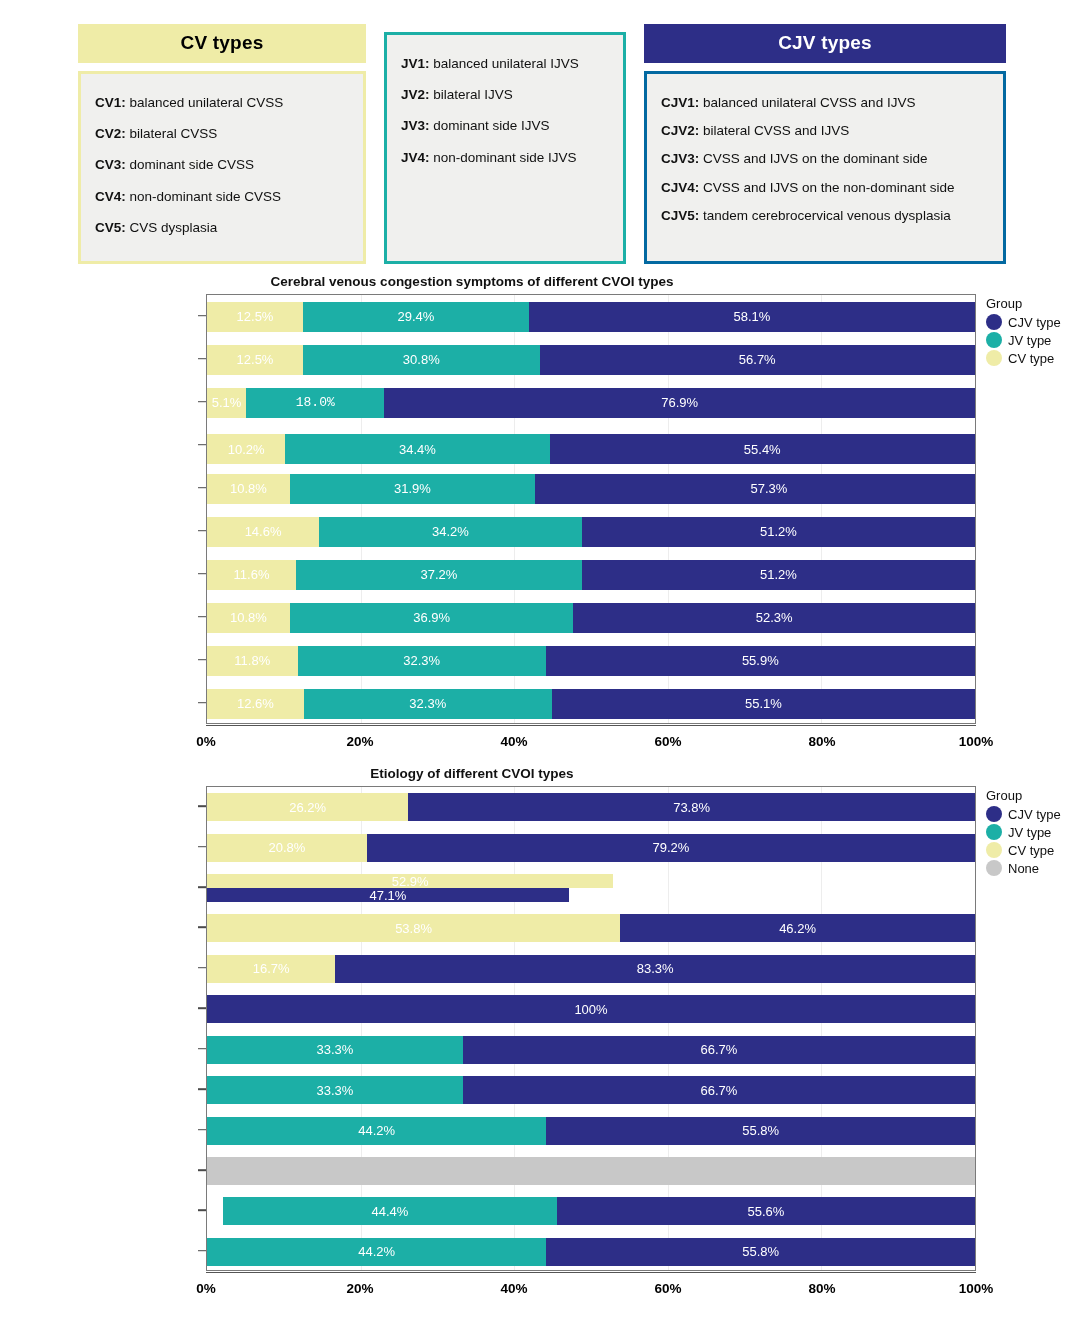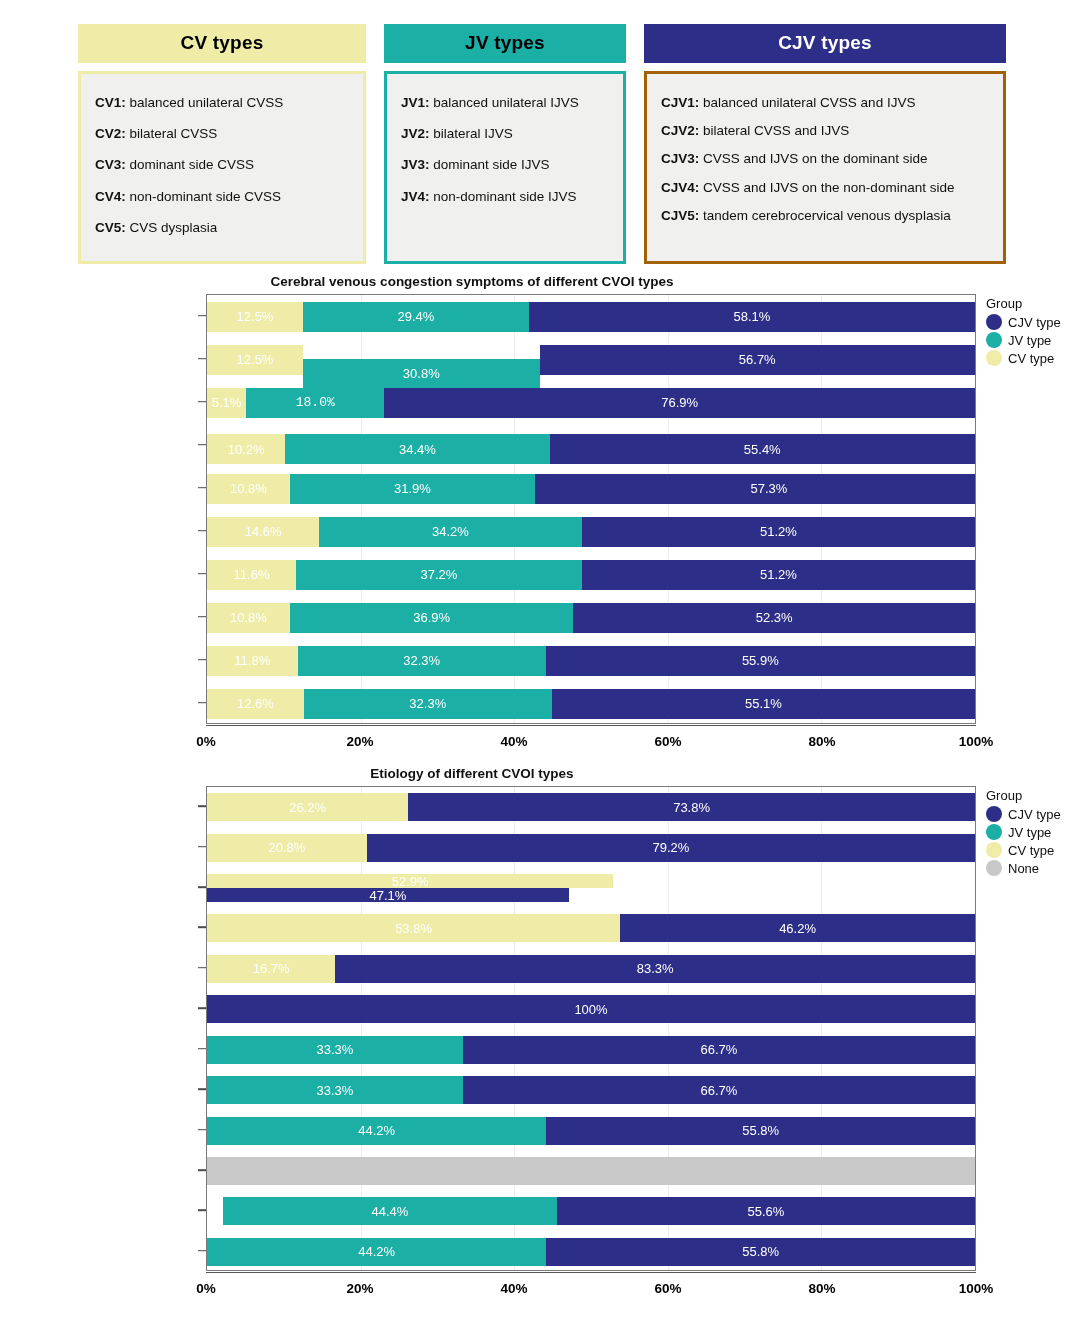--- a/index.html
+++ b/index.html
@@ -38,21 +38,21 @@
   .typebox.cjv .typebox-header { background: #2D2E87; color: #fff; }
 
   .typebox-body {
     flex: 1;
     margin-top: 8px;
     background: #F0F0EE;
     padding: 20px 0 10px 14px;
   }
   .typebox.cv  .typebox-body { border: 3px solid #EFECA7; }
   .typebox.jv  .typebox-body { border: 3px solid #1CAFA6; }
-  .typebox.cjv .typebox-body { border: 3px solid #a16207; }
+  .typebox.cjv .typebox-body { border: 3px solid #0369a1; }
 
   .typebox-item {
     font-size: 13.5px;
     color: #111;
     line-height: 1.35;
     margin-bottom: 13px;
     white-space: nowrap;
   }
   .typebox.cjv .typebox-item { margin-bottom: 10px; }
   .typebox-item .code { font-weight: bold; }
@@ -162,21 +162,20 @@
       <div class="typebox-body">
         <div class="typebox-item"><span class="code">CV1:</span><span> balanced unilateral CVSS</span></div>
         <div class="typebox-item"><span class="code">CV2:</span><span> bilateral CVSS</span></div>
         <div class="typebox-item"><span class="code">CV3:</span><span> dominant side CVSS</span></div>
         <div class="typebox-item"><span class="code">CV4:</span><span> non-dominant side CVSS</span></div>
         <div class="typebox-item"><span class="code">CV5:</span><span> CVS dysplasia</span></div>
       </div>
     </div>
 
     <div class="typebox jv">
-      <div class="typebox-header">JV types</div>
       <div class="typebox-body">
         <div class="typebox-item"><span class="code">JV1:</span><span> balanced unilateral IJVS</span></div>
         <div class="typebox-item"><span class="code">JV2:</span><span> bilateral IJVS</span></div>
         <div class="typebox-item"><span class="code">JV3:</span><span> dominant side IJVS</span></div>
         <div class="typebox-item"><span class="code">JV4:</span><span> non-dominant side IJVS</span></div>
       </div>
     </div>
 
     <div class="typebox cjv">
       <div class="typebox-header">CJV types</div>
@@ -198,21 +197,21 @@
           <div class="gridline" style="left: 40%;"></div>
           <div class="gridline" style="left: 60%;"></div>
           <div class="gridline" style="left: 80%;"></div>
           <div class="bar-row" style="top: 6.5px; height: 30px;">
             <div class="seg cv" style="width: 12.5%;">12.5%</div>
             <div class="seg jv" style="width: 29.4%;">29.4%</div>
             <div class="seg cjv" style="width: 58.1%;">58.1%</div>
           </div>
           <div class="bar-row" style="top: 49.5px; height: 30px;">
             <div class="seg cv" style="width: 12.5%;">12.5%</div>
-            <div class="seg jv" style="width: 30.8%; margin-top: 14px;">30.8%</div>
+            <div class="seg jv" style="width: 30.8%;">30.8%</div>
             <div class="seg cjv" style="width: 56.7%;">56.7%</div>
           </div>
           <div class="bar-row" style="top: 92.5px; height: 30px;">
             <div class="seg cv" style="width: 5.1%;">5.1%</div>
             <div class="seg jv" style="width: 18%; font-family: Liberation Mono, monospace;">18.0%</div>
             <div class="seg cjv" style="width: 76.9%;">76.9%</div>
           </div>
           <div class="bar-row" style="top: 139px; height: 30px;">
             <div class="seg cv" style="width: 10.2%;">10.2%</div>
             <div class="seg jv" style="width: 34.4%;">34.4%</div>

